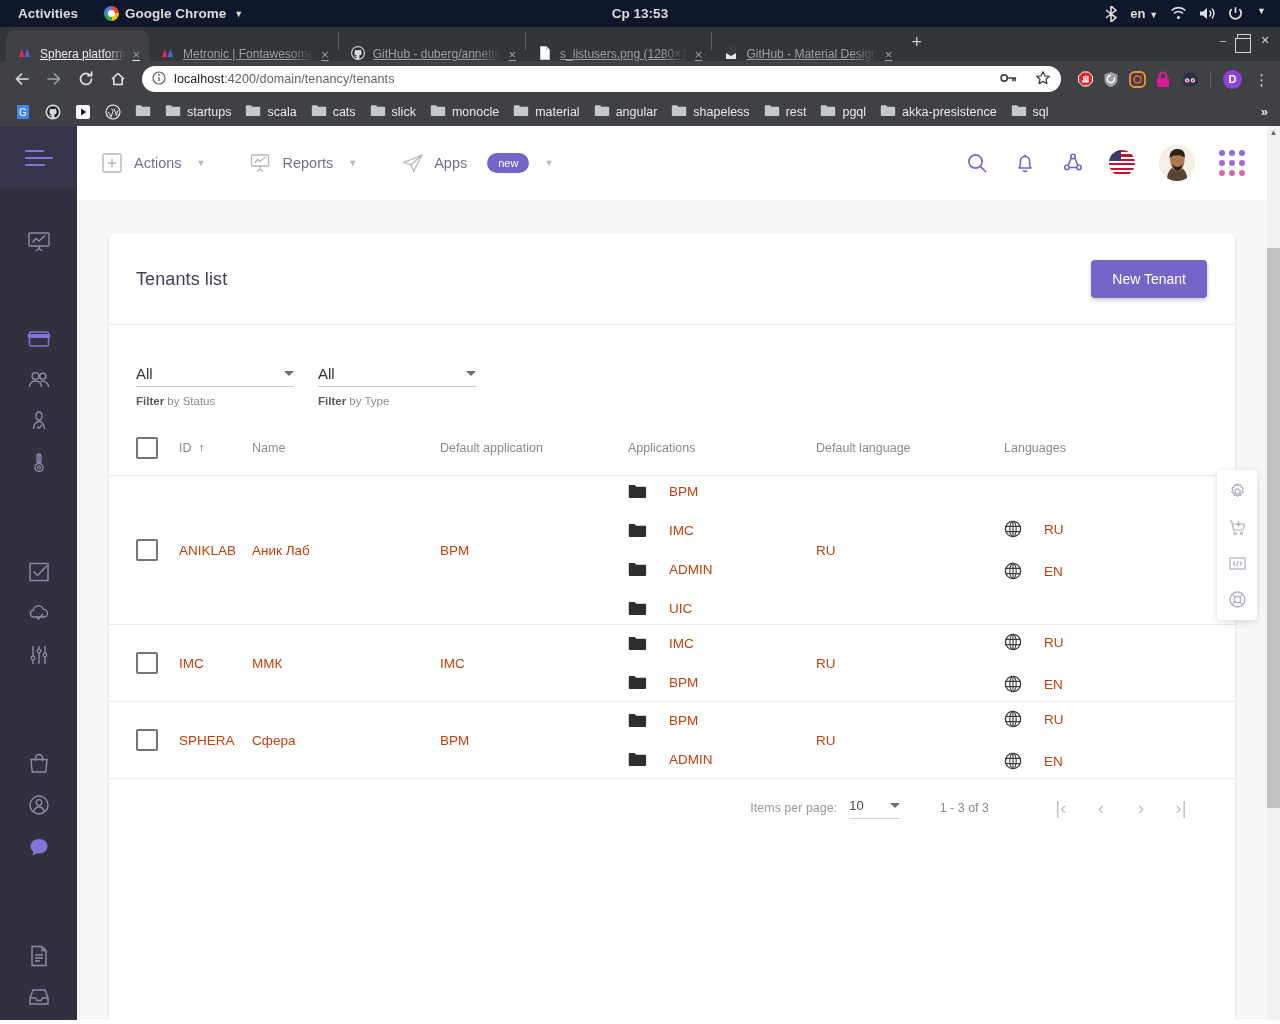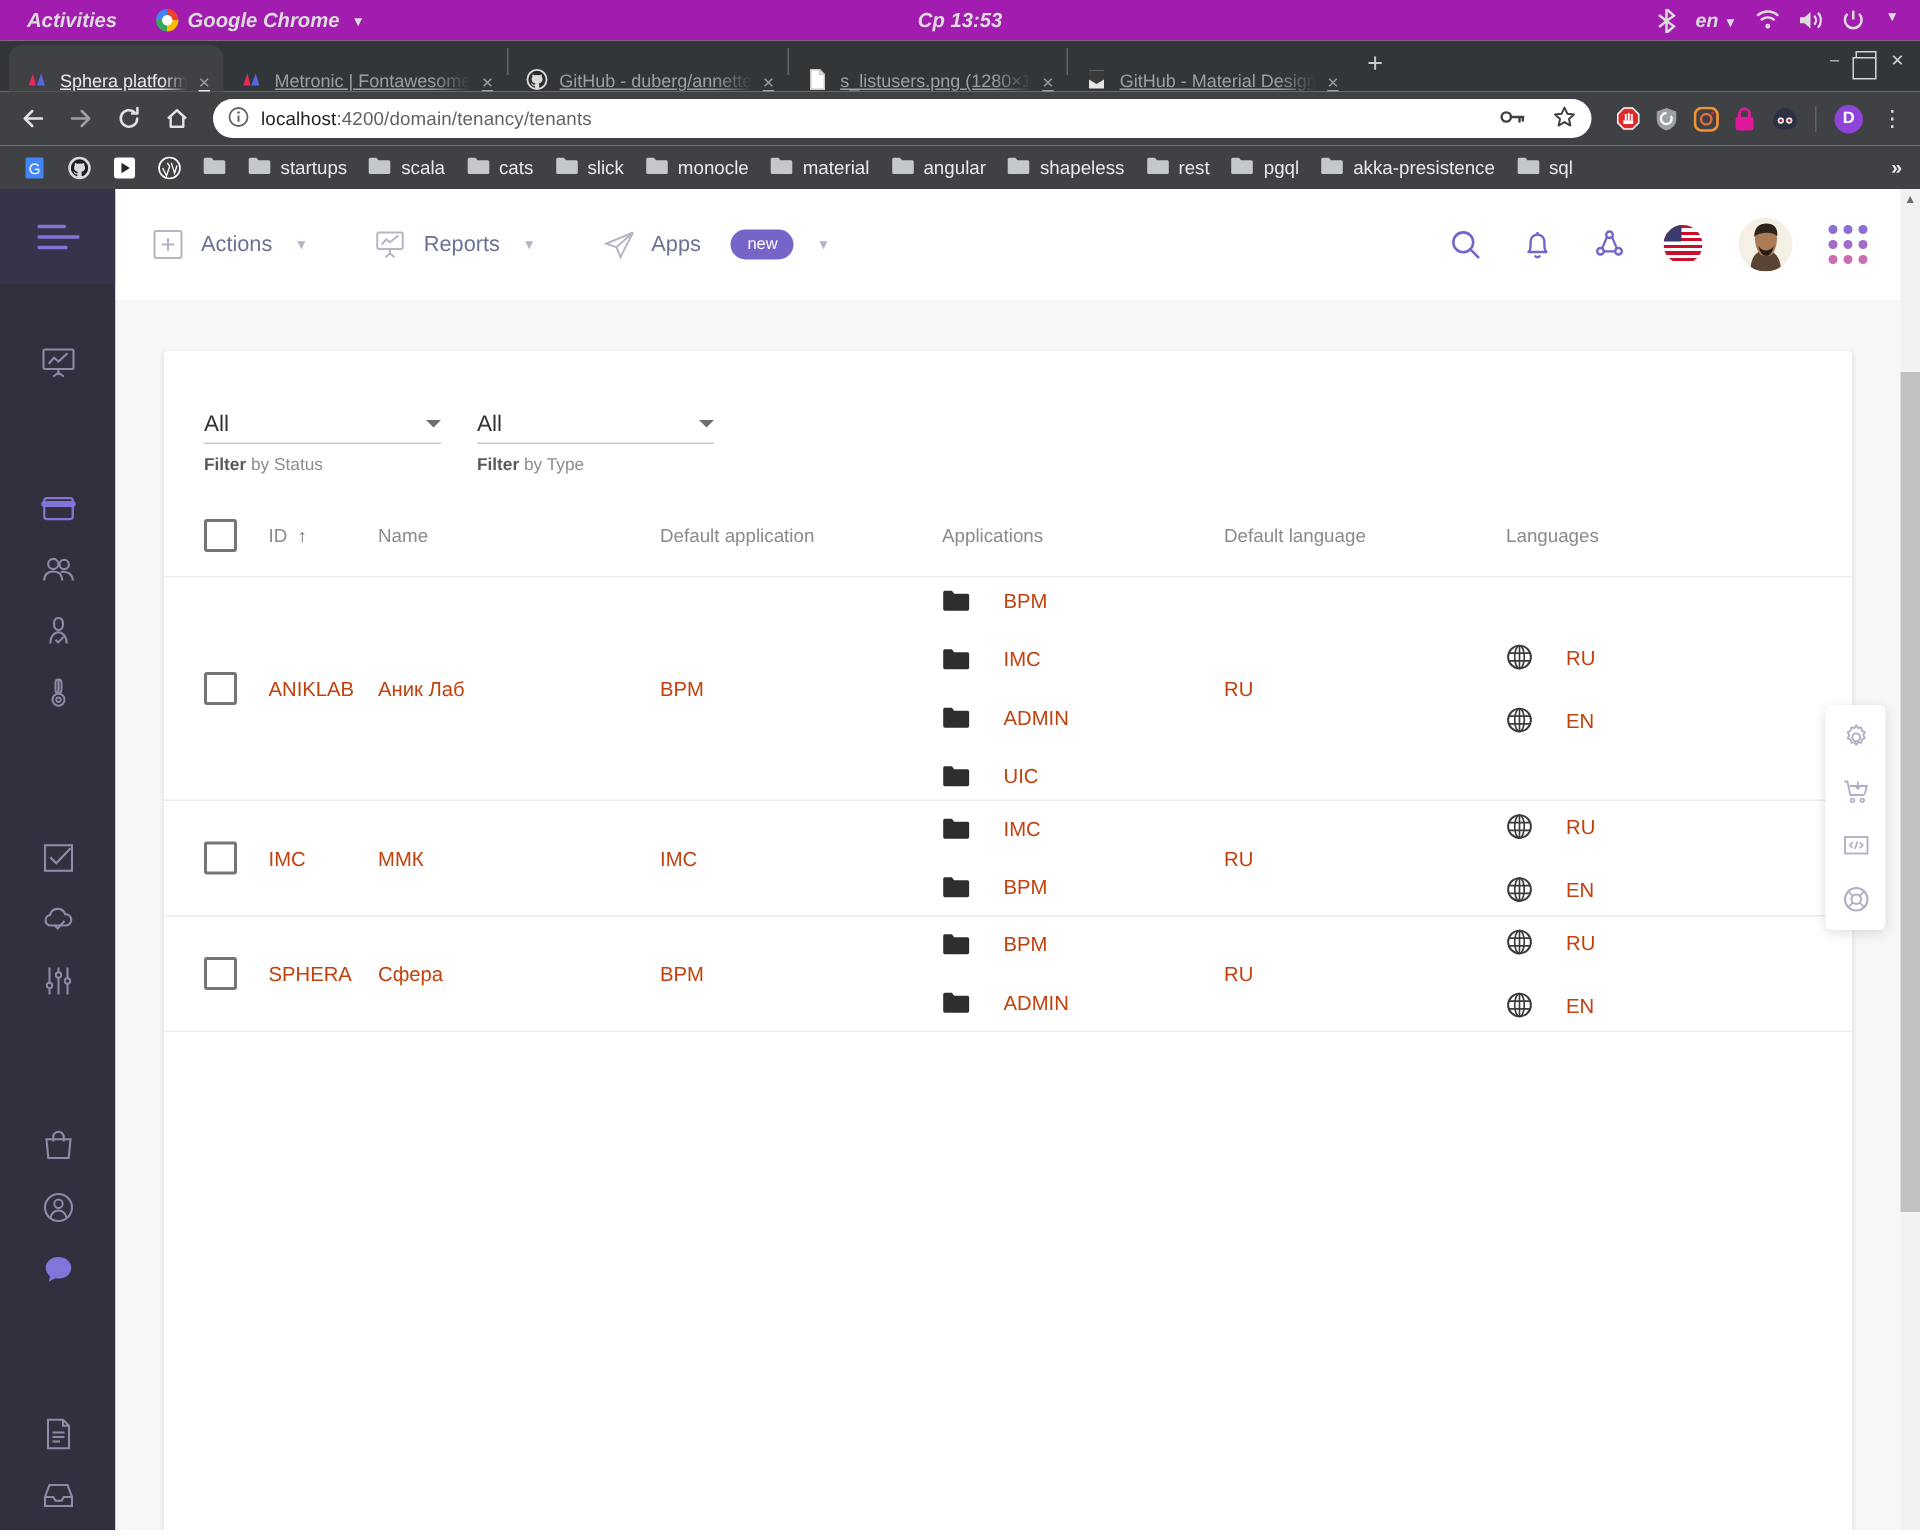--- a/index.html
+++ b/index.html
@@ -5,23 +5,23 @@
   * { box-sizing: border-box; margin: 0; padding: 0; }
   html, body {
     width: 1280px; height: 1024px;
     overflow: hidden;
     font-family: "Liberation Sans", sans-serif;
     background: #ffffff;
   }
 
   
   .gnome-bar {
-    height: 27px; background: #a21caf; color: #dcdcdc;
+    height: 27px; background: #0f172a; color: #dcdcdc;
     display: flex; align-items: center; font-size: 13.5px;
-    padding: 0 10px; position: relative; font-style: italic;
+    padding: 0 10px; position: relative;
   }
   .gnome-activities { font-weight: bold; padding: 0 8px; }
   .gnome-app { display: flex; align-items: center; gap: 6px; margin-left: 18px; font-weight: bold; }
   .chrome-dot {
     width: 15px; height: 15px; border-radius: 50%;
     background: conic-gradient(#EA4335 0 25%, #FBBC05 25% 50%, #34A853 50% 75%, #4285F4 75%);
     position: relative;
   }
   .chrome-dot::after { content:""; position:absolute; inset:4px; background:#fff; border-radius:50%; }
   .caret-d { font-size: 9px; margin-left: 2px; }
@@ -750,20 +750,24 @@
               <i style="background:#a06cc9"></i>
             <i style="background:#c96fb1"></i>
               <i style="background:#c96fb1"></i>
               <i style="background:#c96fb1"></i>
           </span>
         </span>
       </div>
     </div>
 
     <div class="card">
+      <div class="card-head">
+        <span class="card-title">Tenants list</span>
+        <button class="btn-primary">New Tenant</button>
+      </div>
 
       <div class="filters">
         <div class="field">
           <div class="field-ctl">
             <span>All</span>
             <span class="tri-down"></span>
           </div>
           <div class="field-hint">
             <b>Filter</b><span> by Status</span>
           </div>
@@ -941,20 +945,32 @@
                         <path d="M1.6 6.4 H16.4 M1.6 11.6 H16.4 M9 1.4 V16.6" stroke="#3b3b3b" stroke-width="1.1"></path>
                       </svg></span>
                     <span>EN</span>
                   </div>
                 </div>
               </td>
             </tr>
           </tbody>
       </table>
 
+      <div class="paginator">
+        <span class="pg-label">Items per page:</span>
+        <span class="pg-select">
+          <span>10</span>
+          <span class="tri-down"></span>
+        </span>
+        <span class="pg-range">1 - 3 of 3</span>
+        <span class="pg-btn">|‹</span>
+        <span class="pg-btn">‹</span>
+        <span class="pg-btn">›</span>
+        <span class="pg-btn">›|</span>
+      </div>
     </div>
 
     <div class="floatbar">
       <span class="fb-ico">
         <svg width="19" height="19" viewBox="0 0 19 19">
             <circle cx="9.5" cy="9.5" r="2.6" stroke="#b0aec6" stroke-width="1.3" fill="none"></circle>
             <path d="M9.5 1.5 l1.1 1.9 2.2-.5 .4 2.2 2 1-1 2 1 2-2 1-.4 2.2-2.2-.5-1.1 1.9-1.1-1.9-2.2 .5-.4-2.2-2-1 1-2-1-2 2-1 .4-2.2 2.2 .5Z" stroke="#b0aec6" stroke-width="1.2" fill="none" stroke-linejoin="round"></path>
           </svg>
       </span>
       <span class="fb-ico">

